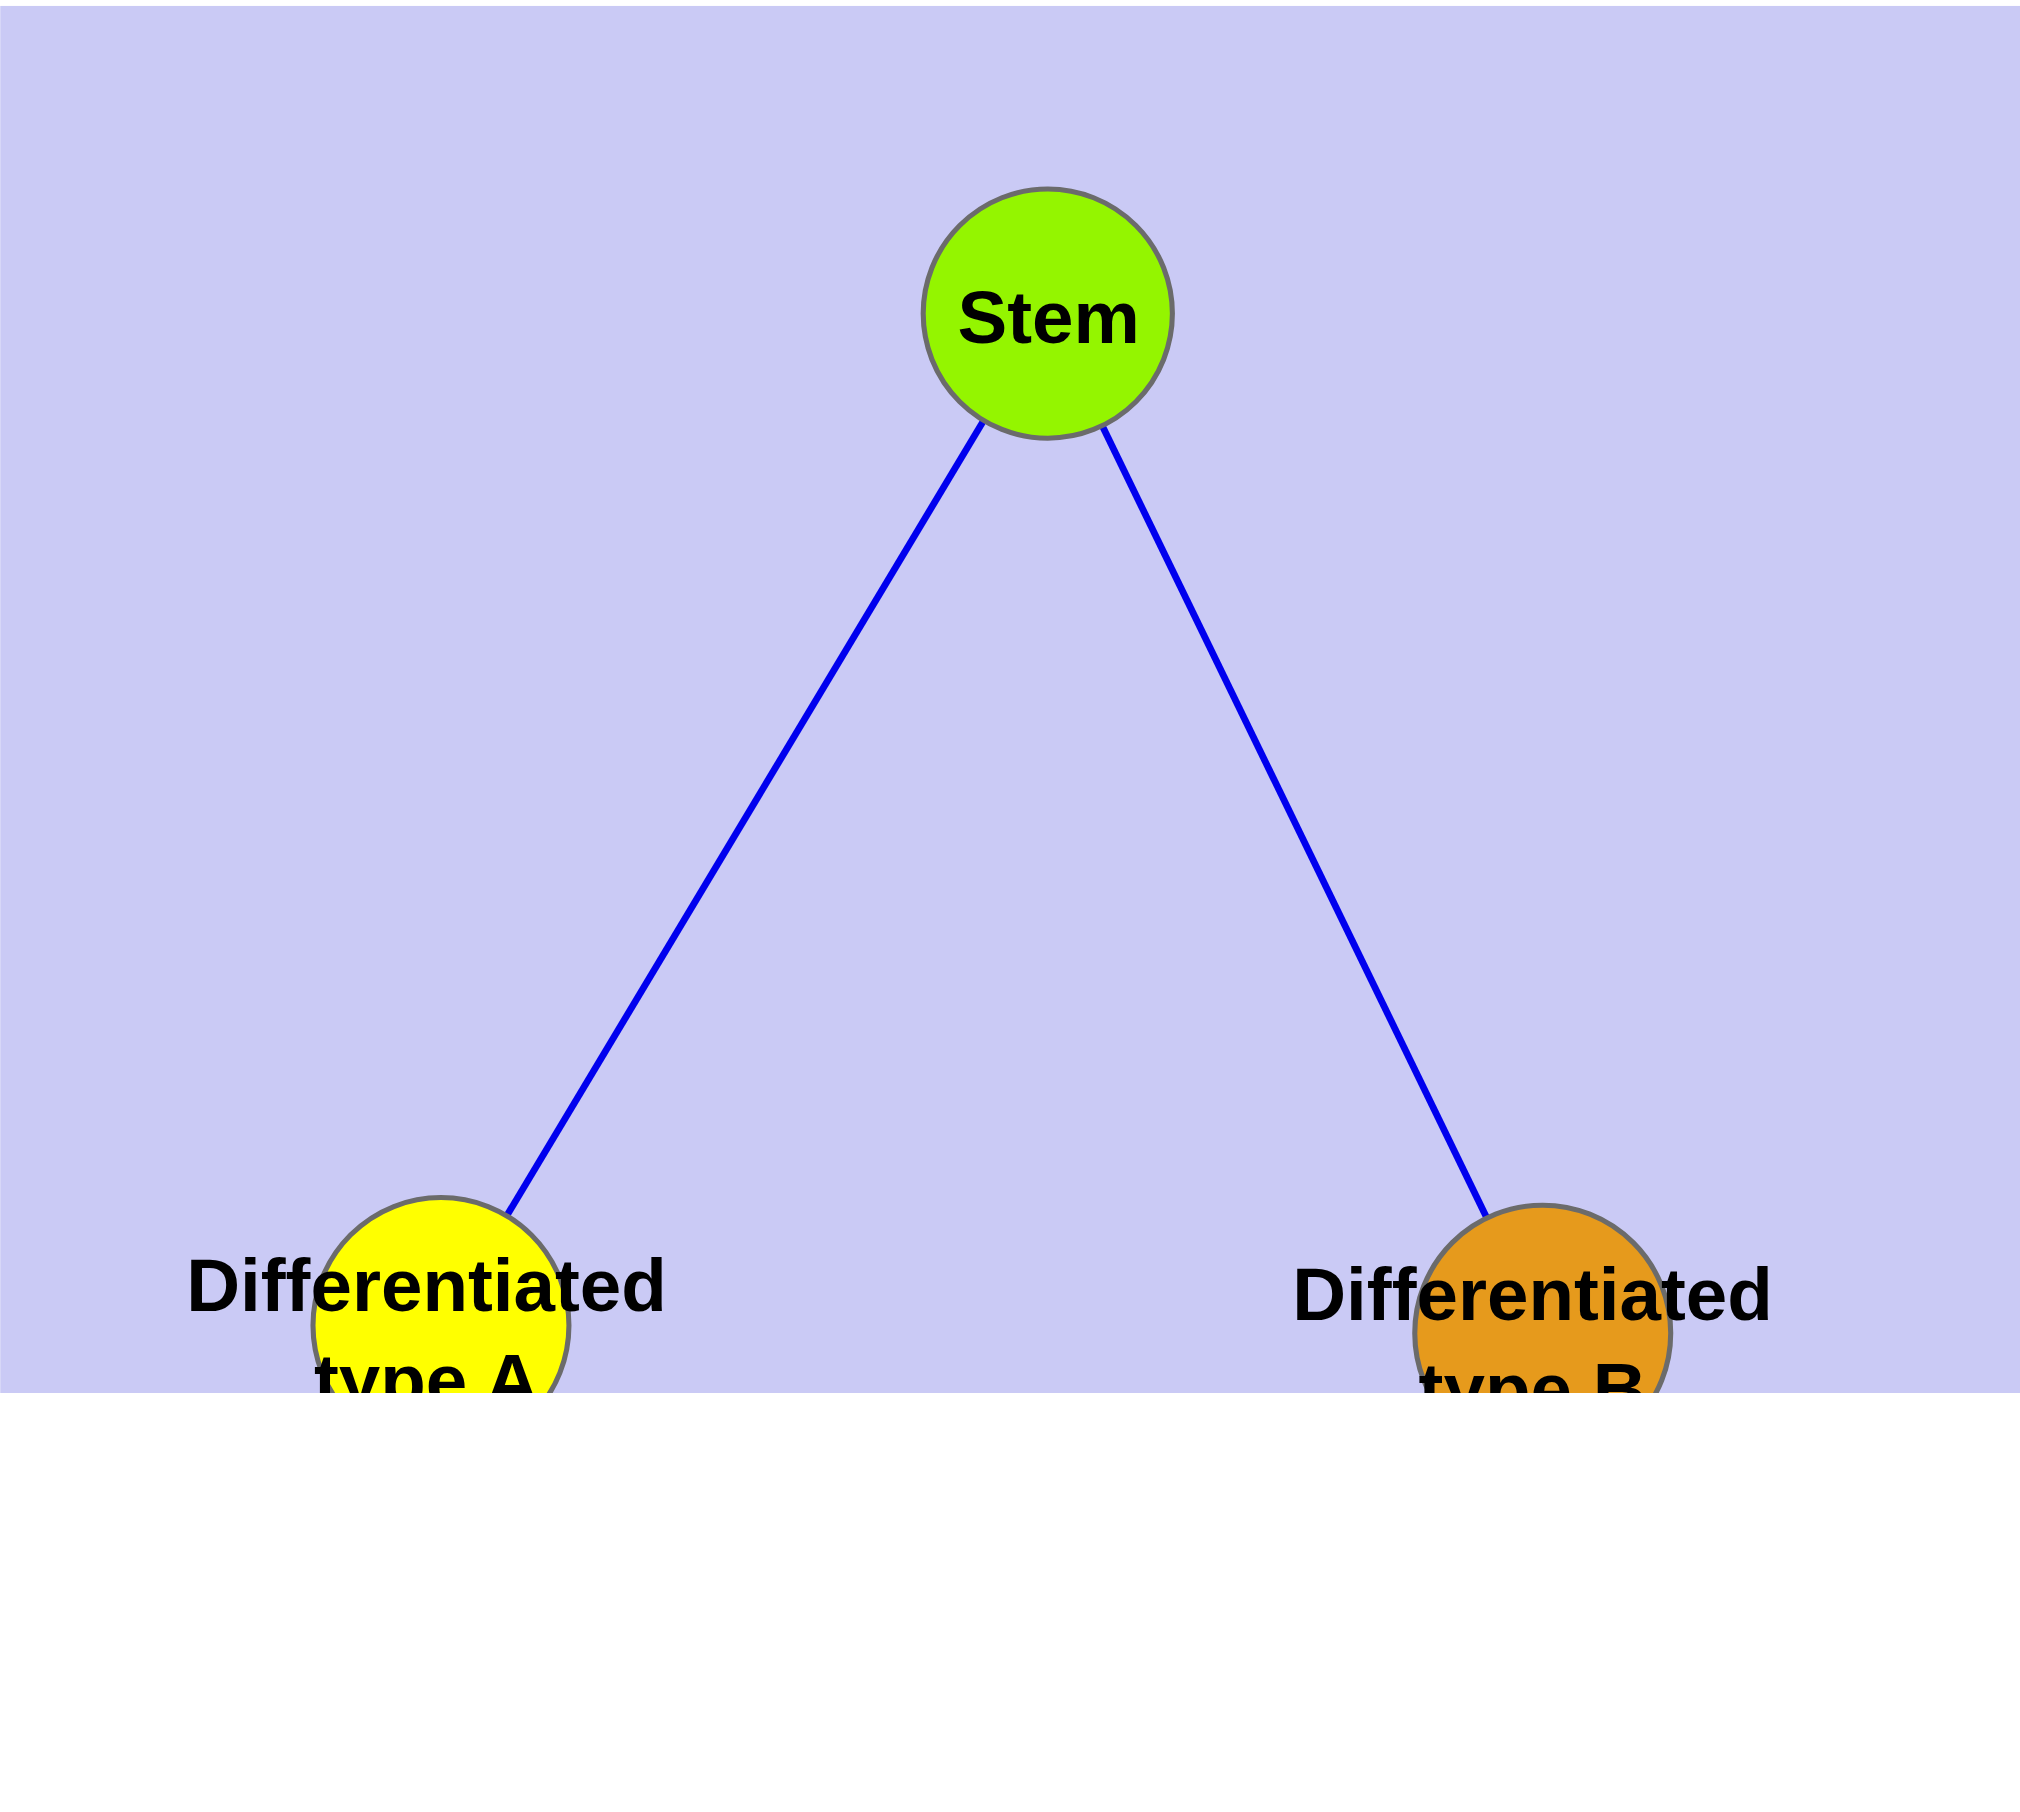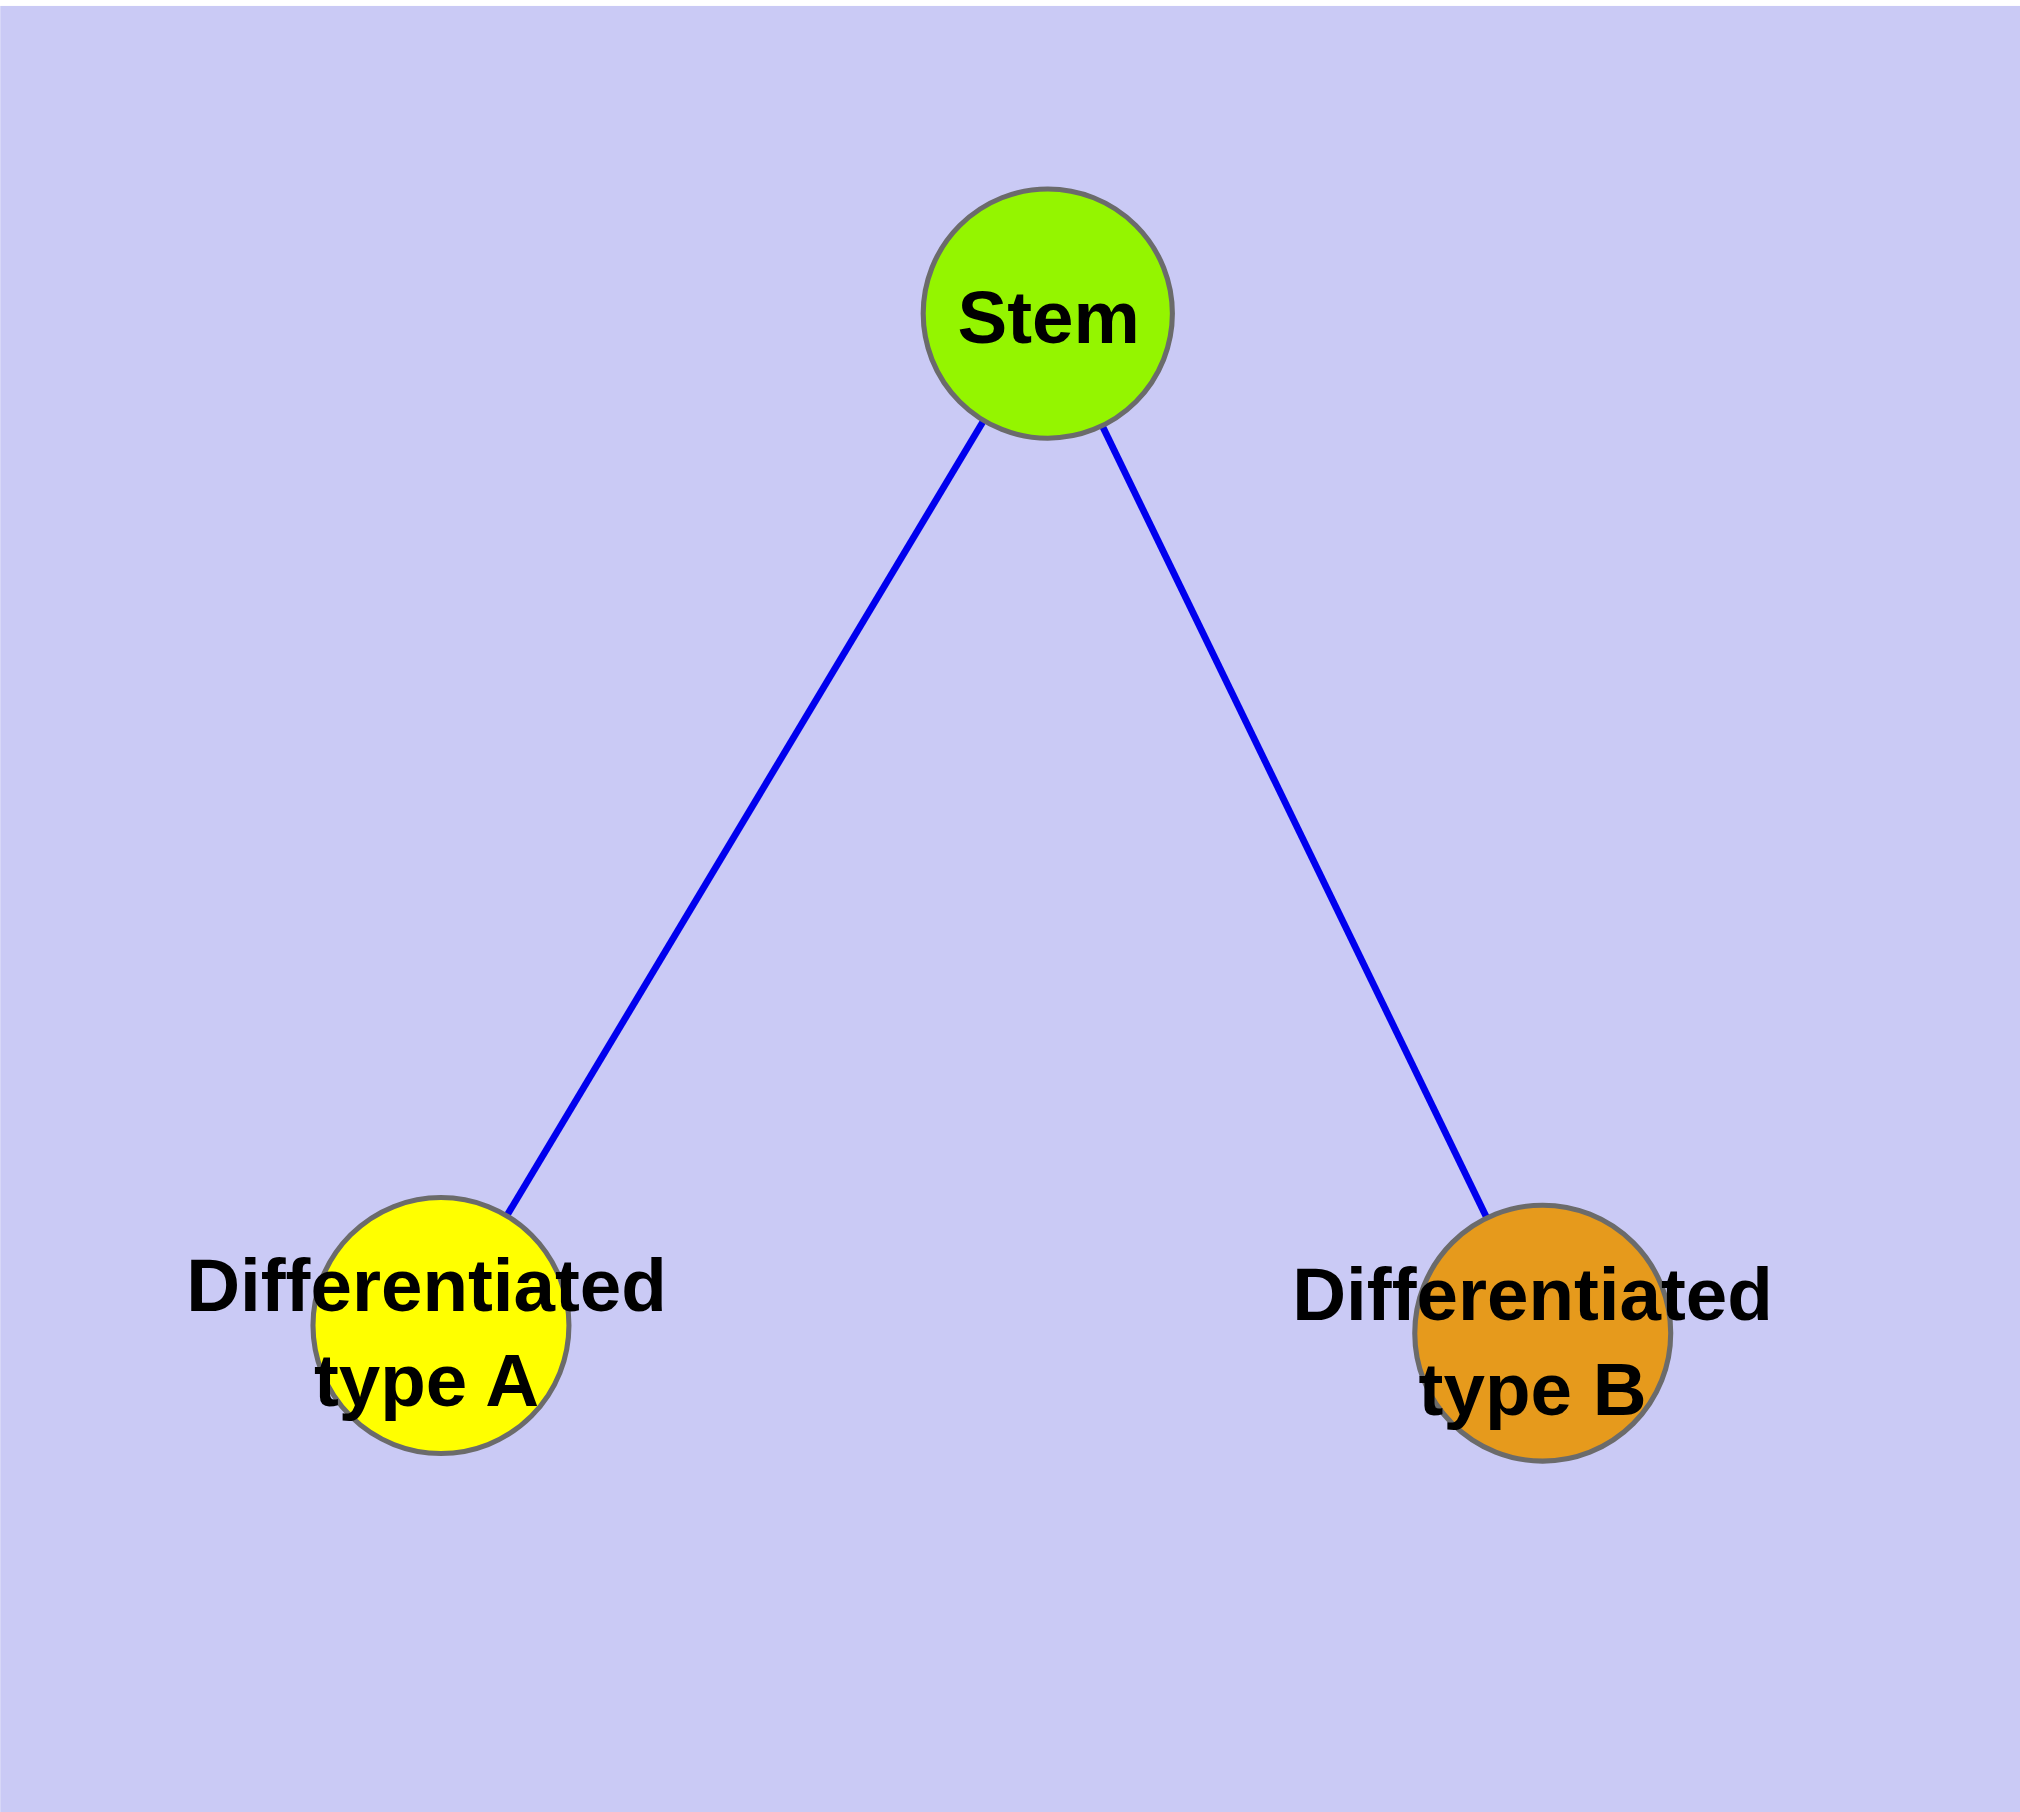--- a/index.html
+++ b/index.html
@@ -4,21 +4,21 @@
 <style>
   html, body {
     margin: 0;
     padding: 0;
     background: #ffffff;
     font-family: "Liberation Sans", sans-serif;
   }
   .stage {
     position: relative;
     width: 2021px;
-    height: 1812px;
+    height: 1393px;
     background: #ffffff;
     overflow: hidden;
   }
   .graph-svg {
     display: block;
     position: absolute;
     top: 0;
     left: 0;
   }
   .node-label {

